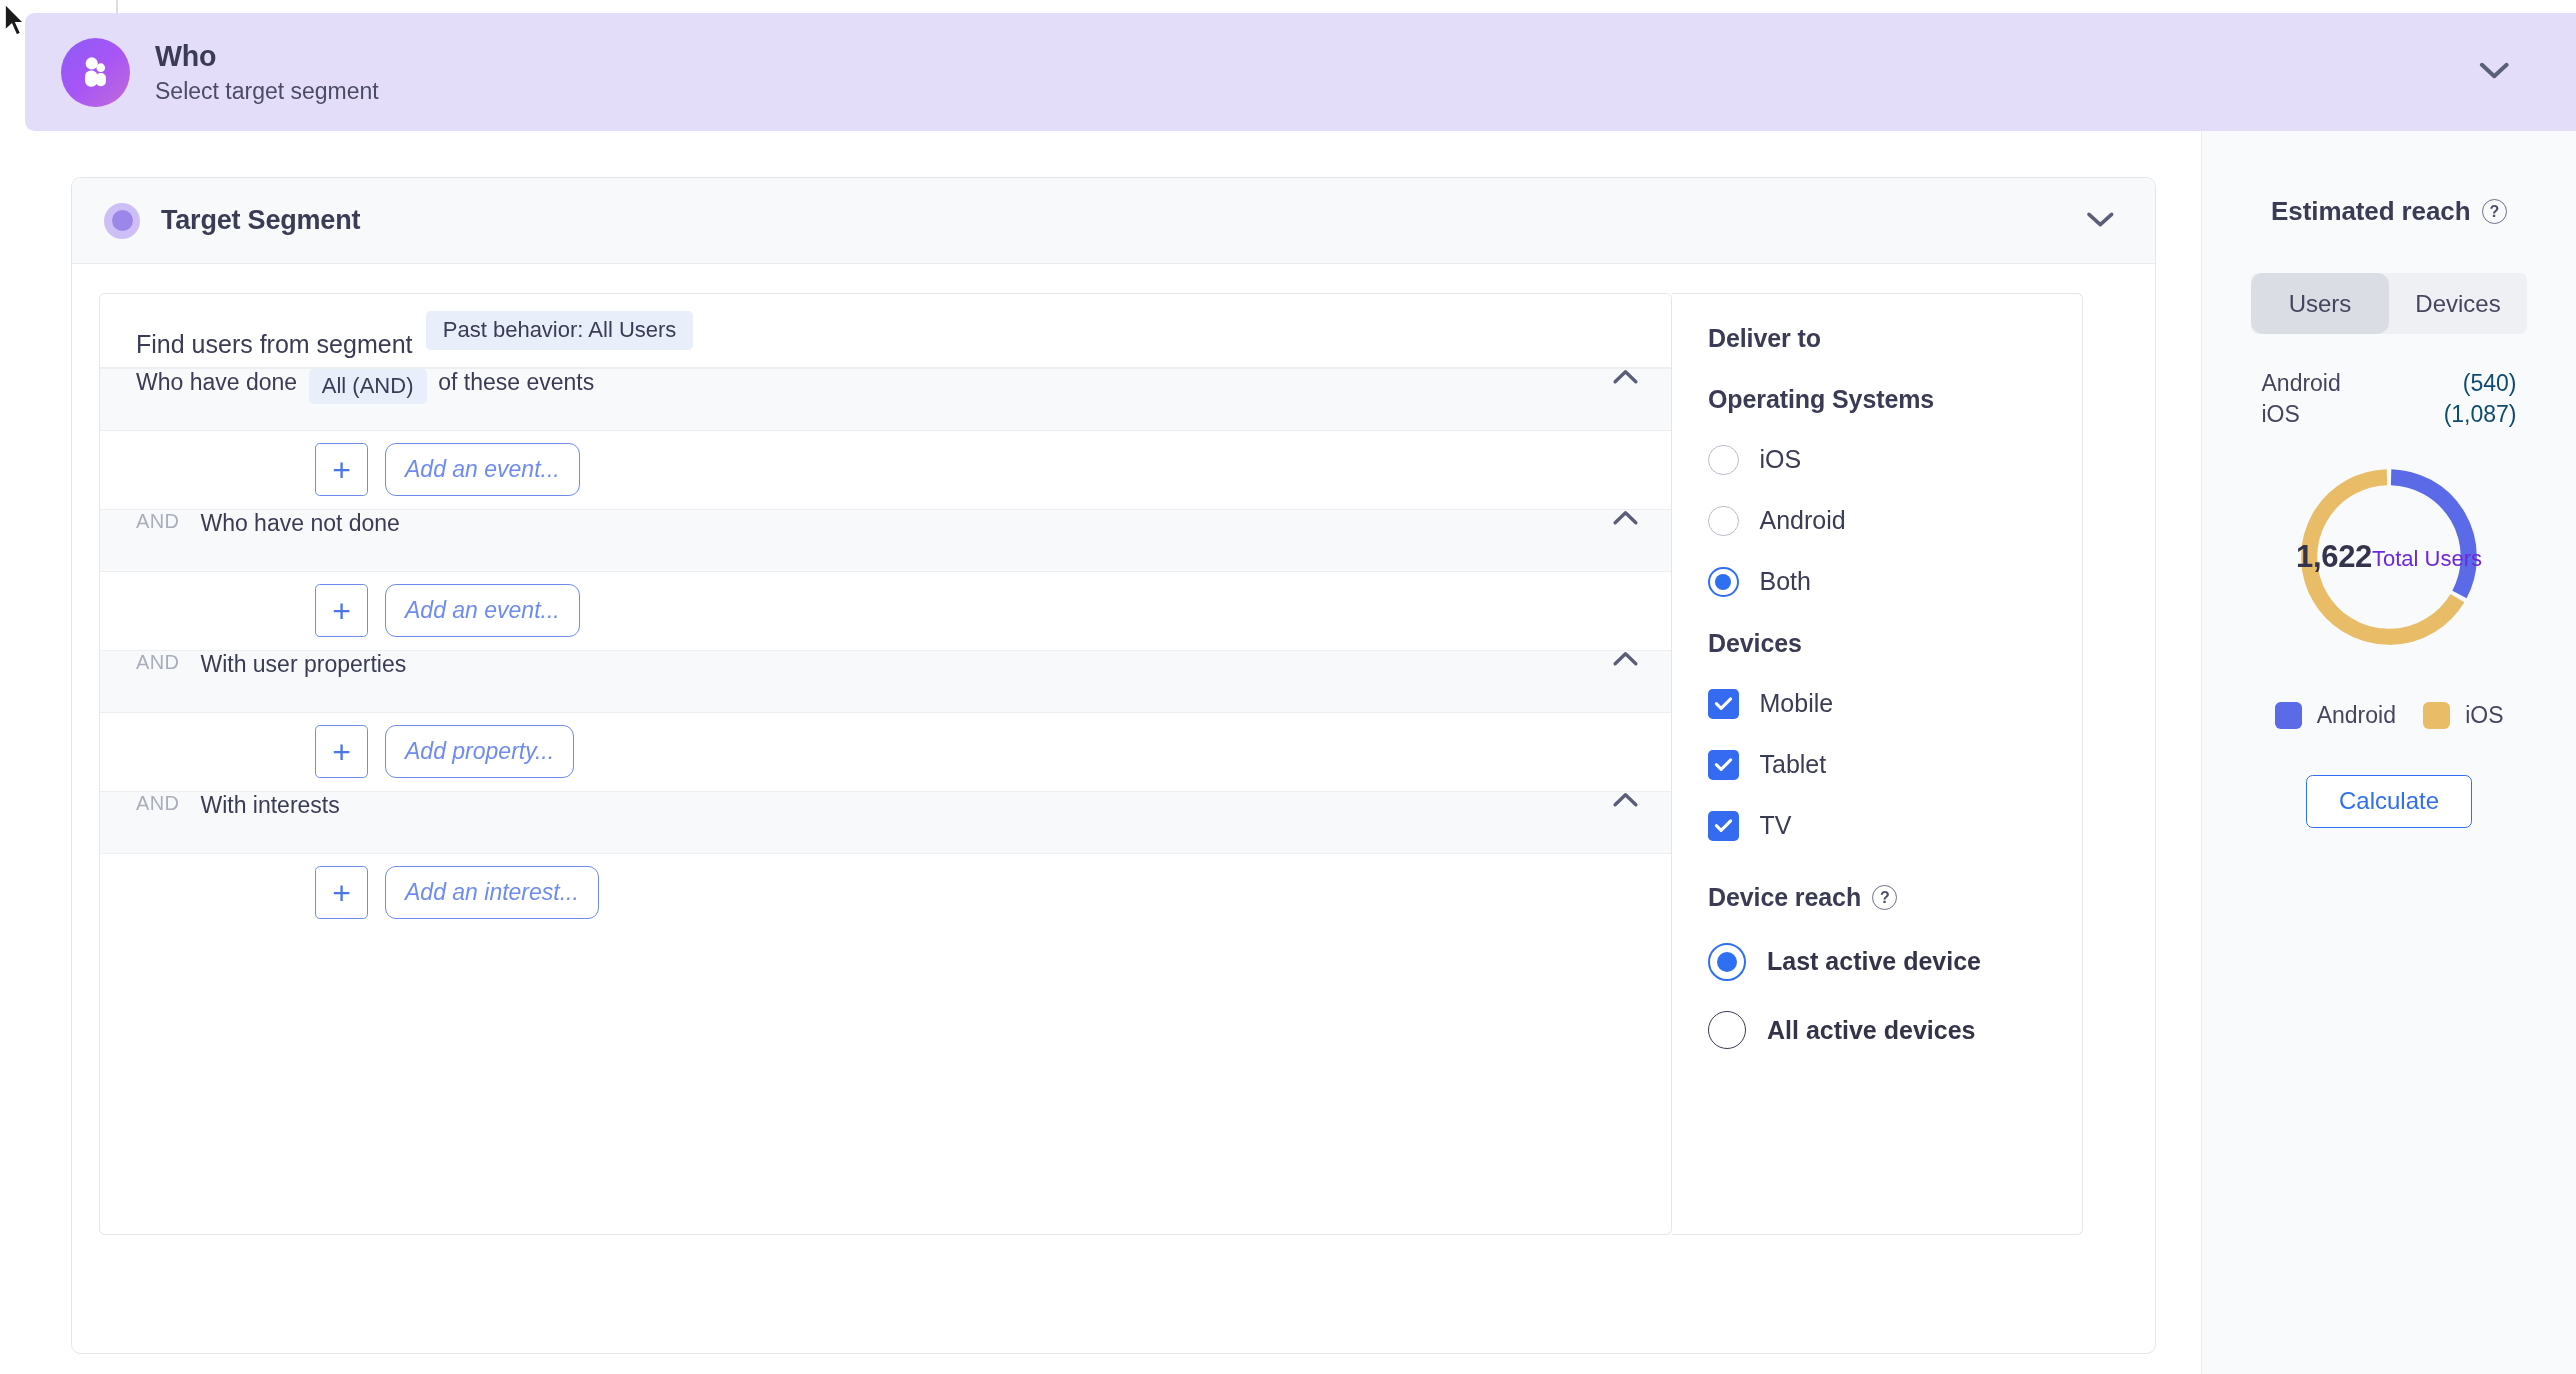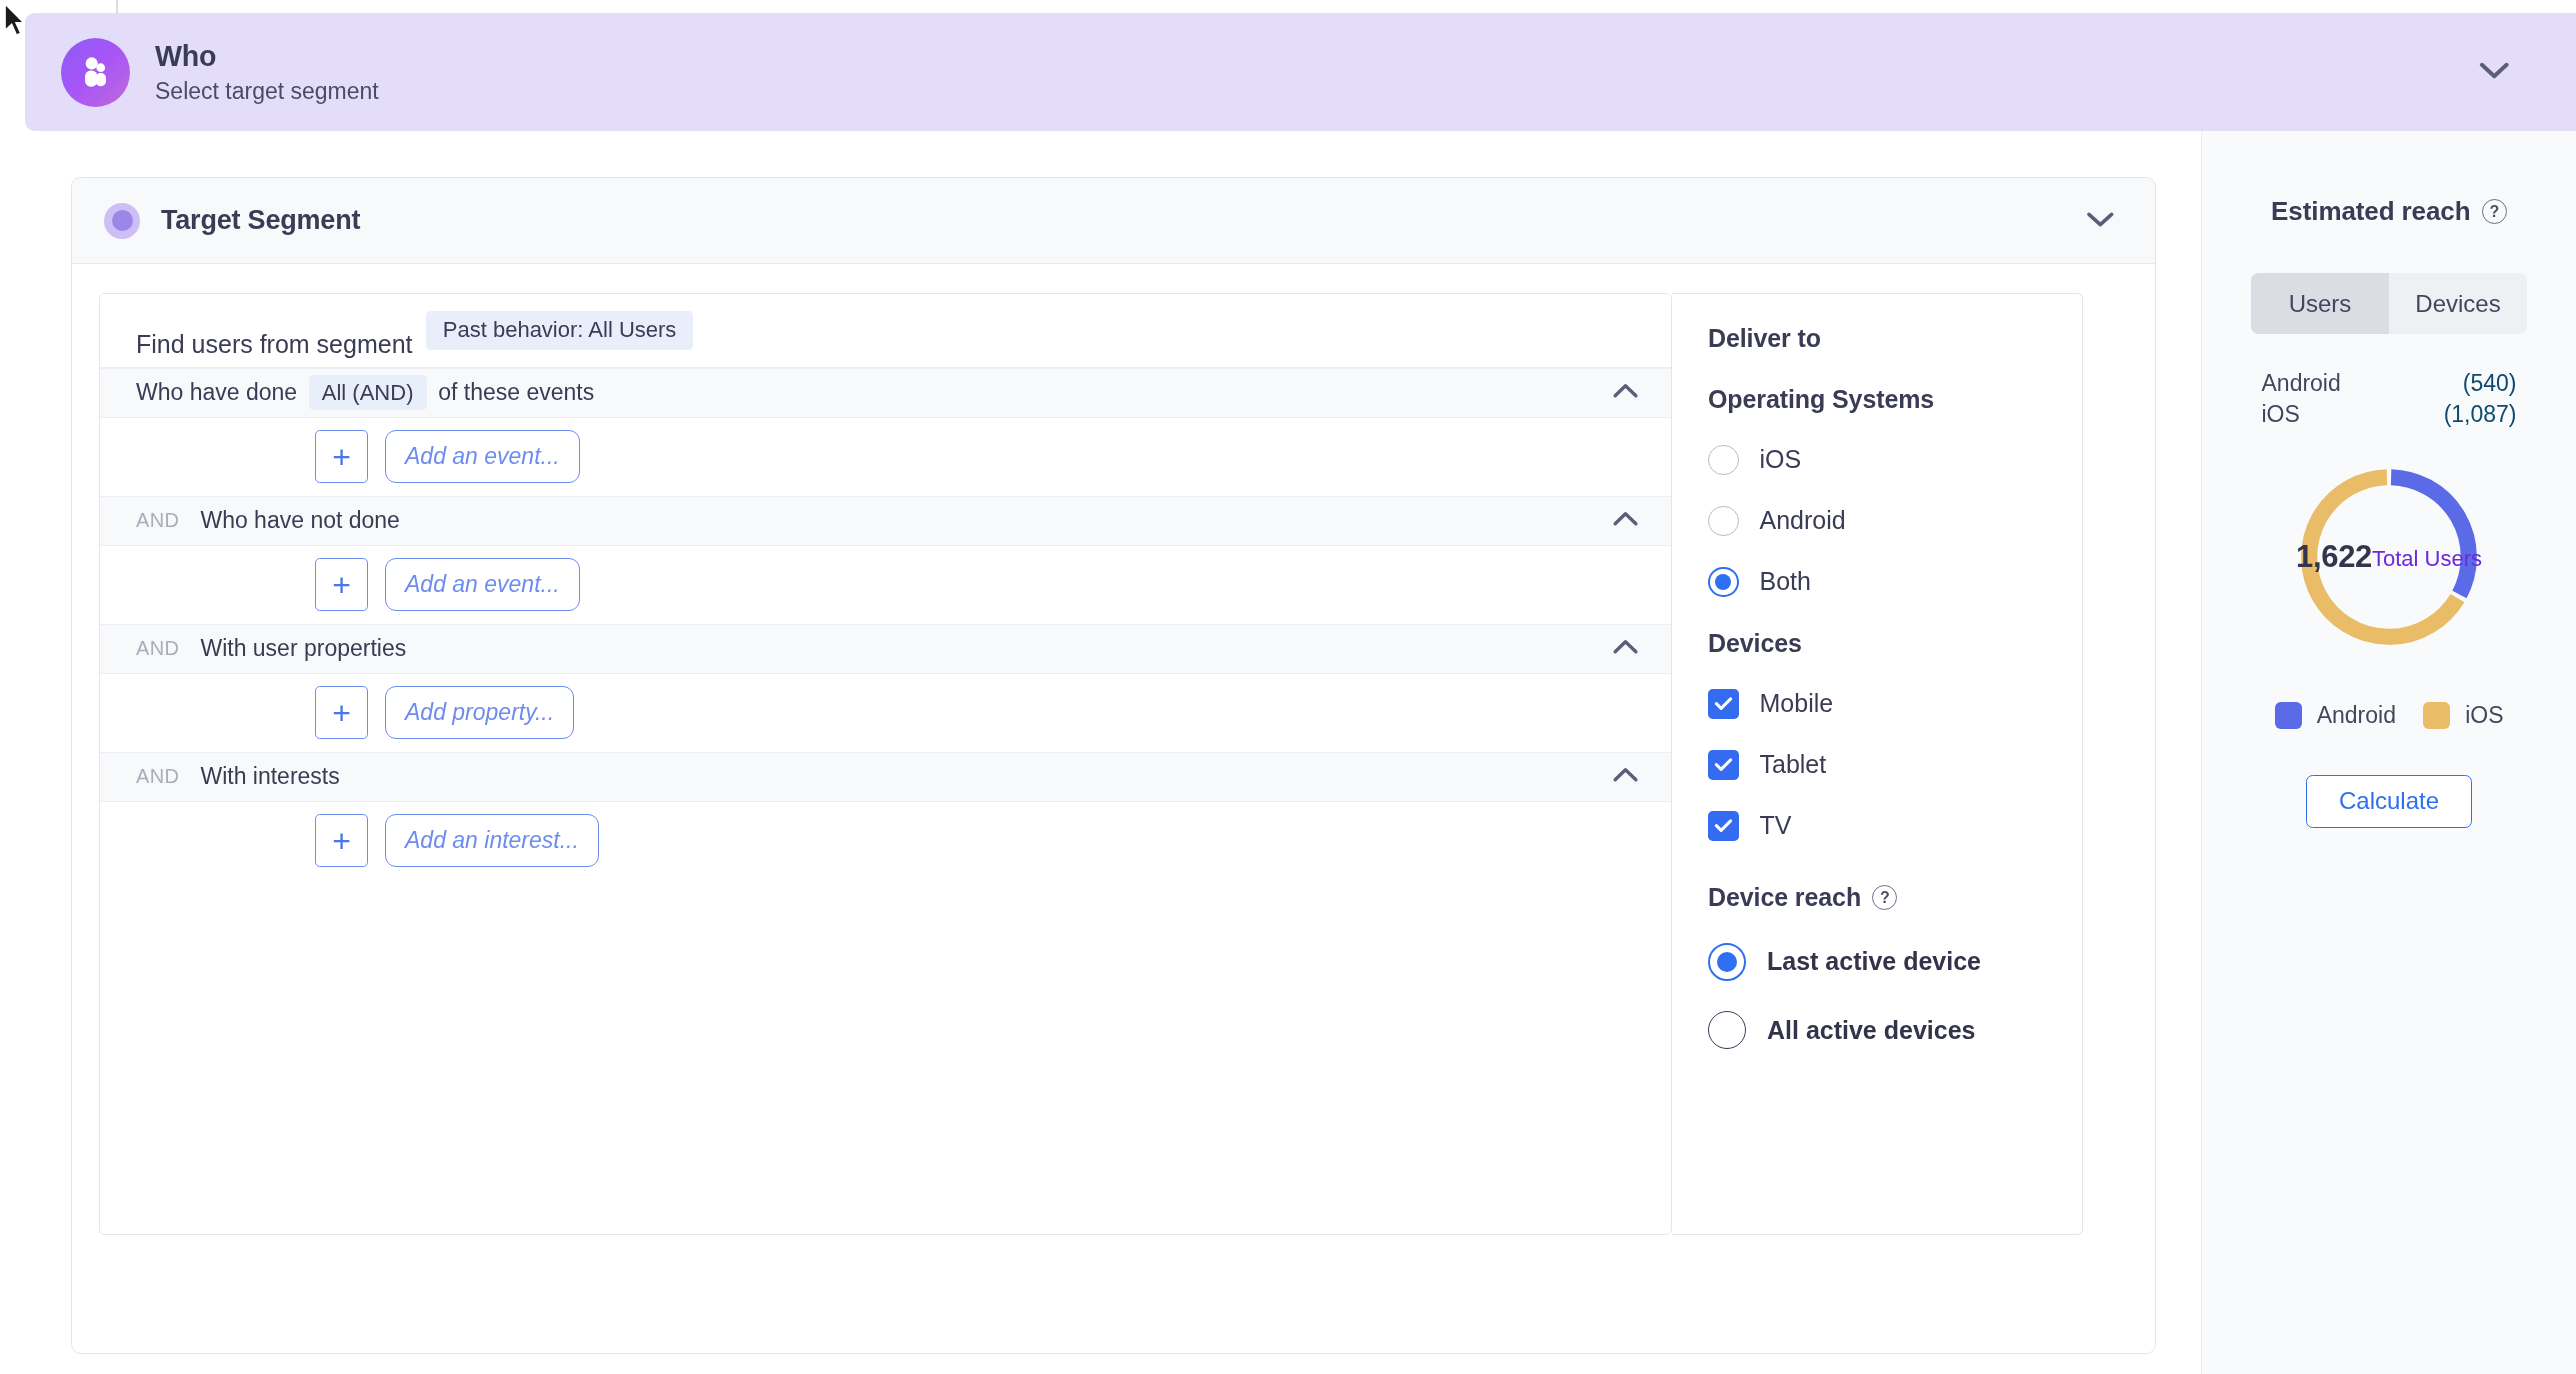--- a/index.html
+++ b/index.html
@@ -59,21 +59,21 @@
   .builder-top {
     display:flex; align-items:center; height:74px; padding:0 36px;
     background:#ffffff; border-bottom:1px solid #EDEEF2;
   }
   .builder-top-label { font-size:25px; color:#3A3B55;margin-top:28px; }
   .chip {
     margin-left:13.3px; background:#E9EEFB; color:#3A3B55;
     font-size:22px; padding:8.6px 17px; border-radius:4.8px; line-height:1;
   }
   .row-head {
-    display:flex; align-items:center; height:50px; padding:0 23px 0 36px;
+    display:flex; align-items:flex-start; height:63px; padding:0 23px 0 36px;
     background:#F8F9FB; border-top:1px solid #EDEEF2; border-bottom:1px solid #EDEEF2;
   }
   .row-head:first-of-type { border-top:none; }
   .and-tag { font-size:20px; color:#A9AEBC; letter-spacing:0.4px; margin-right:21px; }
   .row-label { font-size:23px; color:#3A3B55; }
   .chip-sm {
     background:#E9EEFB; color:#3A3B55; font-size:22px;
     padding:6.7px 13.3px; border-radius:4.8px; margin:0 11.4px; line-height:1;
   }
   .row-chevron { margin-left:auto; margin-right:9.5px; }
@@ -128,21 +128,21 @@
   .er-head { display:flex; align-items:center; justify-content:center; }
   .er-title { font-size:26px; font-weight:700; color:#3A3B55; letter-spacing:-0.1px; }
   .tabs {
     margin-top:46px; display:flex; width:276px; height:61px;
     border-radius:7.6px; overflow:hidden; background:#EFF0F4;
   }
   .tab {
     flex:1; display:flex; align-items:center; justify-content:center;
     font-size:24px; color:#45465E; cursor:pointer; background:#EFF0F4;
   }
-  .tab.active { background:#DBDDE5; }
+  .tab.active { background:#DBDDE5;border-radius:12px; }
   .counts { margin-top:34px; width:255px; }
   .count-row { display:flex; justify-content:space-between; font-size:23px; color:#45465E; line-height:1.35; }
   .count-val { color:#0c4a6e; }
   .donut-wrap { margin-top:32px; position:relative; width:190px; height:190px; }
   .donut-center {
     position:absolute; inset:0; display:flex; flex-direction:row;
     align-items:center; justify-content:center;
   }
   .donut-num { font-size:31px; font-weight:700; color:#34354C; letter-spacing:-0.3px; }
   .donut-lbl { font-size:22px; color:#6d28d9; margin-top:3.8px; }

